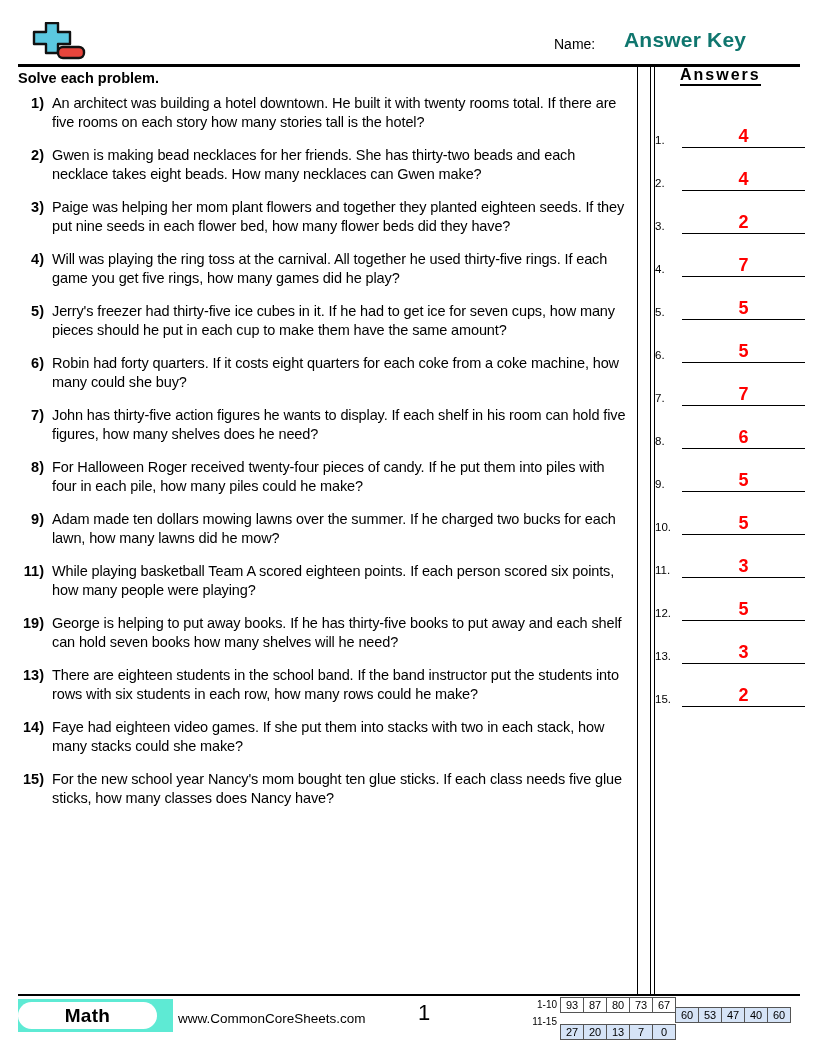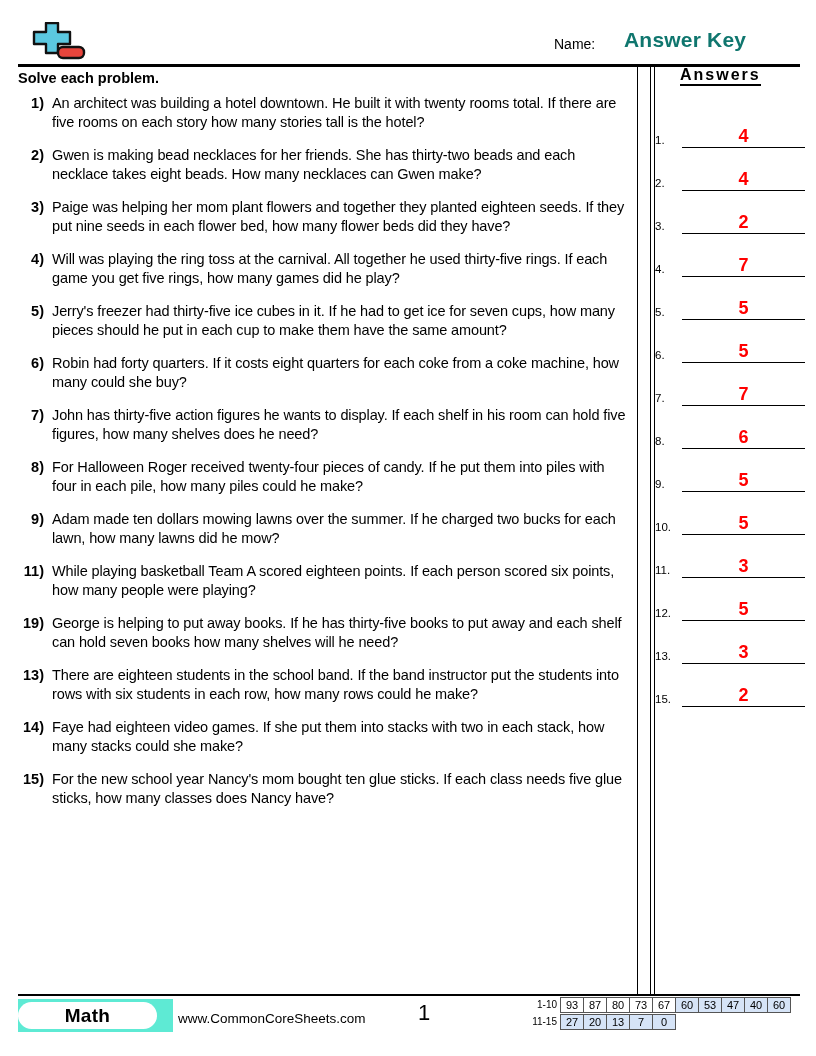--- a/index.html
+++ b/index.html
@@ -164,21 +164,21 @@
   .cell{
     width:24px; height:16px;
     border:1px solid #555;
     margin-left:-1px;
     box-sizing:border-box;
     text-align:center;
     font-size:11px;
     line-height:14px;
     background:#ffffff;
   }
-  .cell.hl{background:#d6e4f7;}
+  .cell.hl{background:#d6e4f7;margin-top:10px;}
 </style>
 </head>
 <body>
 
 <div id="sheet">
 
   <div class="header">
 
     <div class="logo">
       <svg width="74" height="42" viewBox="0 0 74 42">

